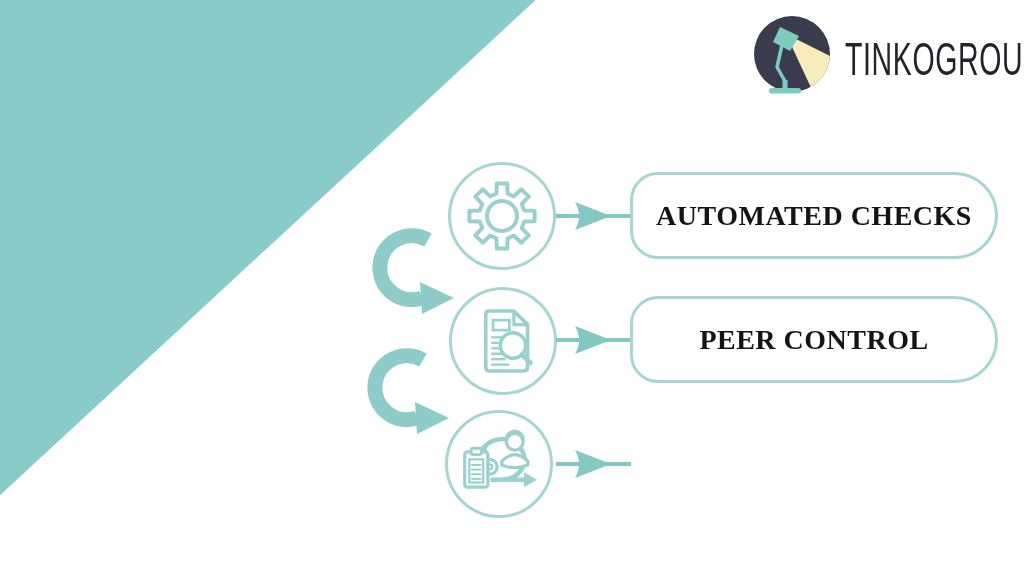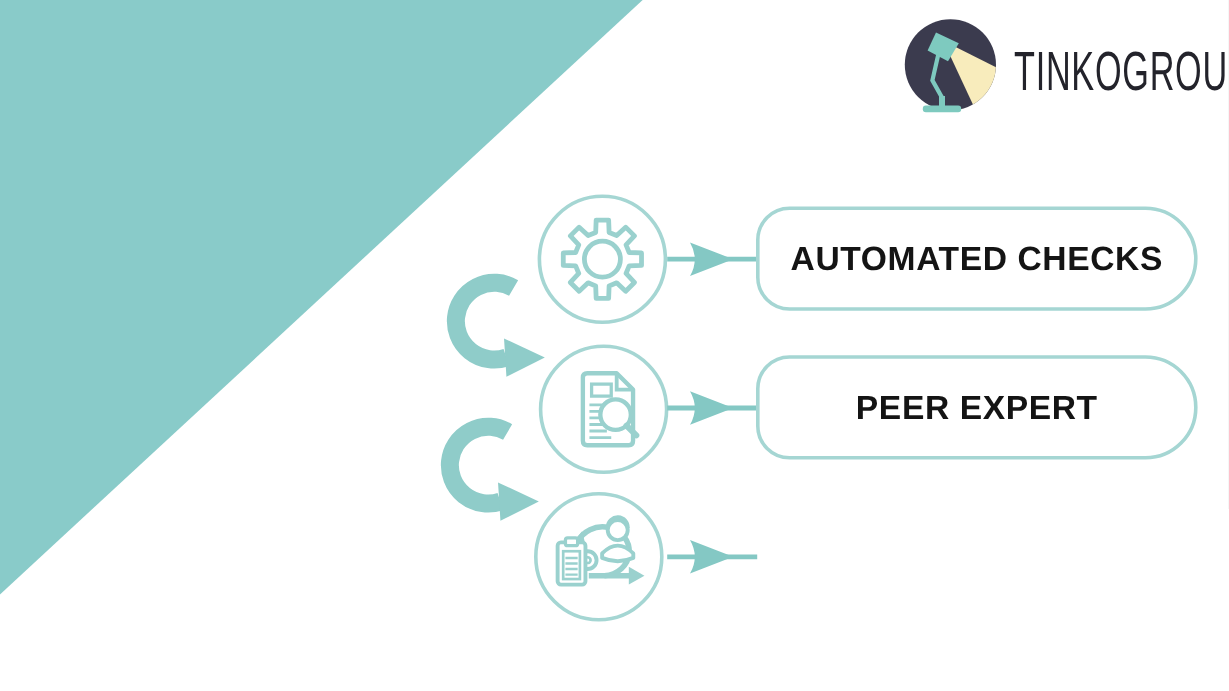--- a/index.html
+++ b/index.html
@@ -36,20 +36,21 @@
     position:absolute;left:630px;width:362px;height:81px;
     border:3.5px solid #a5d6d3;border-radius:36px 56px 56px 36px;
     background:#ffffff;display:flex;align-items:center;justify-content:center;
   }
   .b1{top:172px;}
   .b2{top:296px;}
   .b3{top:420px;}
   .label-text{
     font-size:28px;font-weight:700;color:#141414;letter-spacing:0.5px;
     white-space:nowrap;
+    font-family:Liberation Serif, serif;
   }
   
   .h-arrow{position:absolute;width:78px;height:36px;}
   .h1{left:554px;top:198px;}
   .h2{left:554px;top:322px;}
   .h3{left:554px;top:446px;}
   .curve-arrow{position:absolute;width:88px;height:96px;}
   .k1{left:370px;top:222px;}
   .k2{left:365px;top:342px;}
 </style>
@@ -153,16 +154,16 @@
   </svg>
   <svg class="curve-arrow k2" viewBox="0 0 88 96">
     <path d="M58,18 A32,32 0 1 0 52,76" fill="none" stroke="#8fccc9" stroke-width="15"></path>
     <polygon points="50,60 84,76 52,92" fill="#8fccc9"></polygon>
   </svg>
 
   <div class="label-box b1">
     <span class="label-text">AUTOMATED CHECKS</span>
   </div>
   <div class="label-box b2">
-    <span class="label-text">PEER EXPERT</span>
+    <span class="label-text">PEER CONTROL</span>
   </div>
 
 </div>
 
 </body></html>

